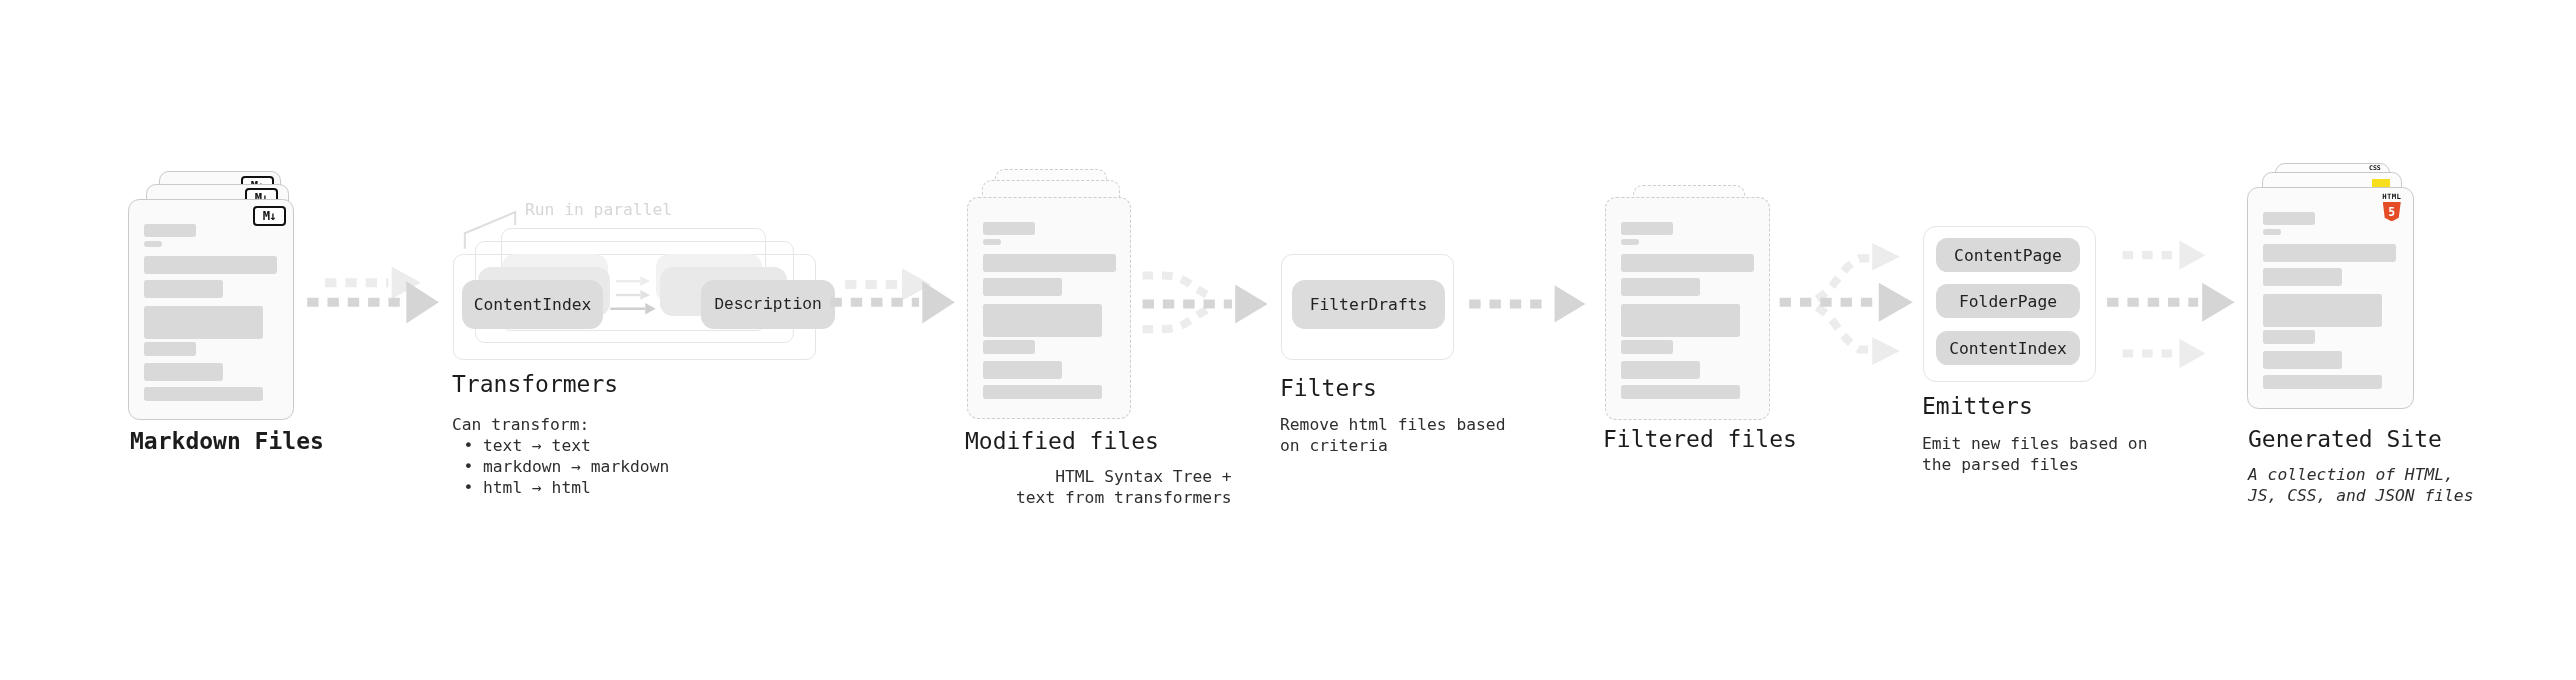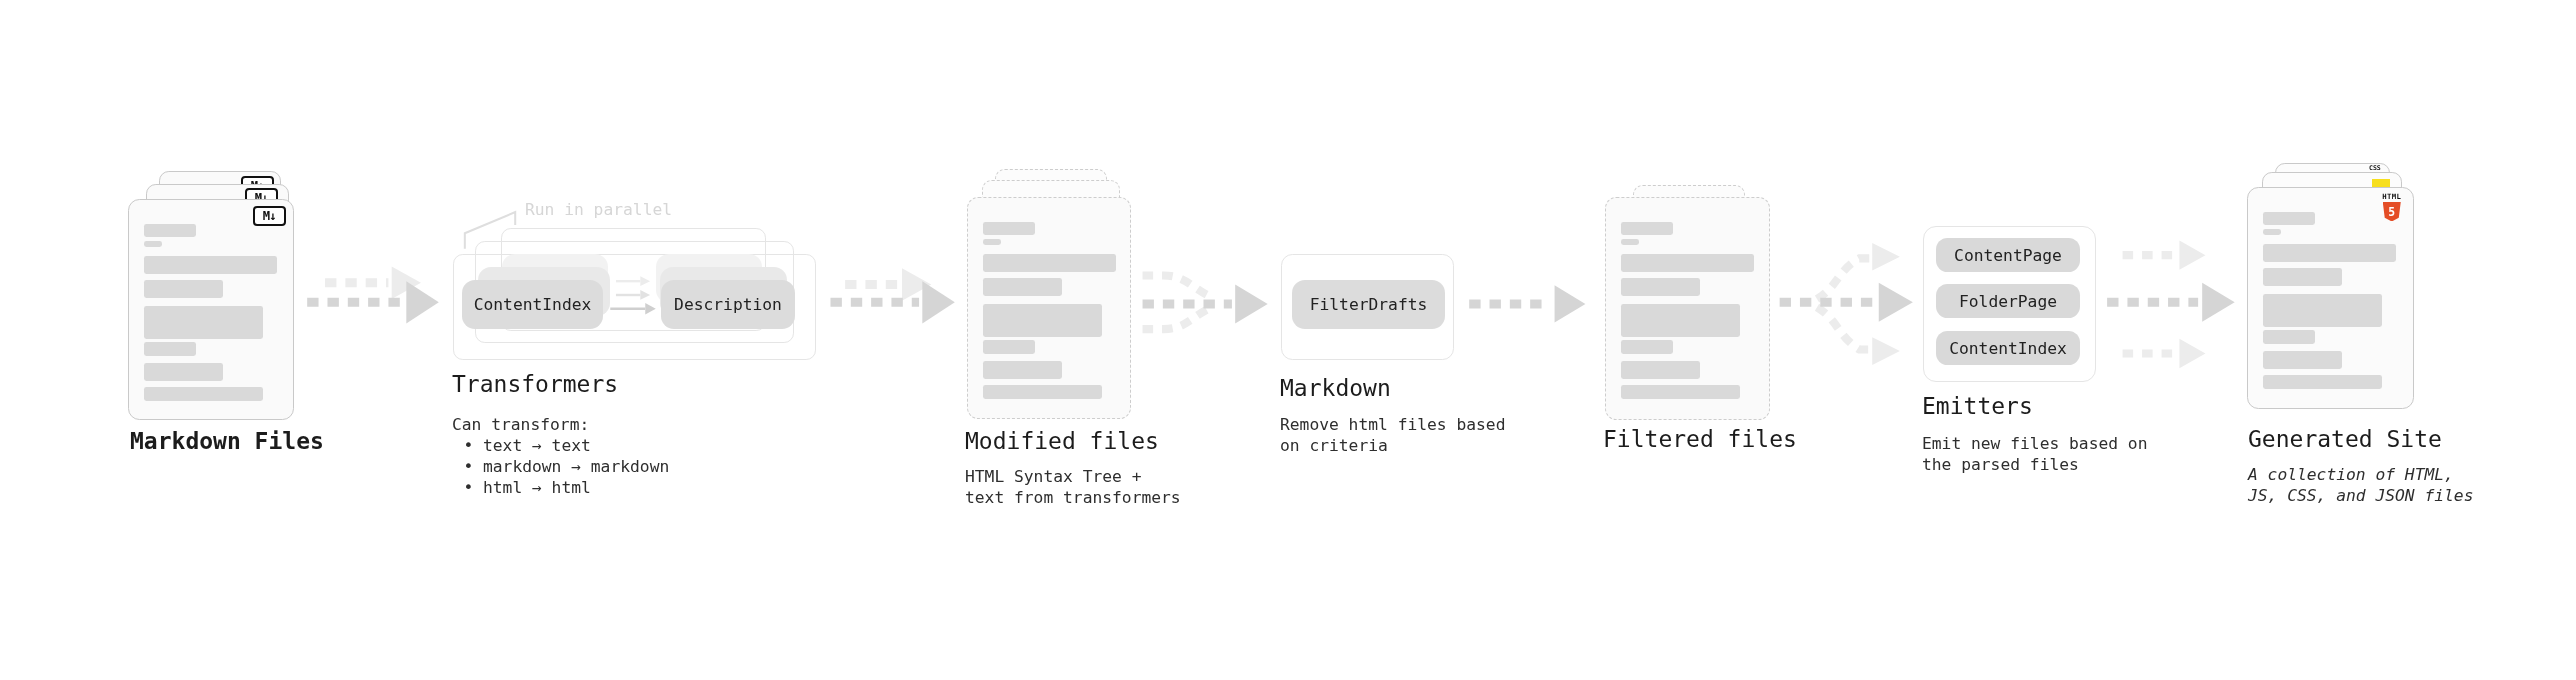--- a/index.html
+++ b/index.html
@@ -78,21 +78,21 @@
     <div class="obox" style="left:501px;top:228px;width:265px;height:103px;"></div>
     <div class="obox" style="left:475px;top:241px;width:319px;height:102px;"></div>
     <div class="obox" style="left:453px;top:254px;width:363px;height:106px;"></div>
 
     <div class="pill ghost3" style="left:502px;top:254px;width:106px;height:49px;"></div>
     <div class="pill ghost3" style="left:656px;top:254px;width:106px;height:49px;"></div>
     <div class="pill ghost2" style="left:478px;top:267px;width:132px;height:49px;"></div>
     <div class="pill ghost2" style="left:660px;top:267px;width:127px;height:49px;"></div>
 
     <div class="pill" style="left:462px;top:280px;width:141px;height:49px;">ContentIndex</div>
-    <div class="pill" style="left:661px;top:280px;width:134px;height:49px;">Description</div>
+    <div class="pill" style="left:701px;top:280px;width:134px;height:49px;font-family:Liberation Mono, monospace;">Description</div>
 
     <div class="muted-note" style="left:525px;top:200px;">Run in parallel</div>
 
     <div class="stage-title" style="left:452px;top:371px;">Transformers</div>
     <div class="stage-desc" style="left:452px;top:414px;">
       <div>Can transform:</div>
       <div class="bullet-line" style="padding-left:11.4px;">• text → text</div>
       <div class="bullet-line" style="padding-left:11.4px;">• markdown → markdown</div>
       <div class="bullet-line" style="padding-left:11.4px;">• html → html</div>
     </div>
@@ -107,30 +107,30 @@
           <div class="bar" style="left: 14.6px; top: 41px; width: 18px; height: 5.7px;"></div>
           <div class="bar" style="left: 14.6px; top: 56px; width: 133px; height: 18px;"></div>
           <div class="bar" style="left: 14.6px; top: 80px; width: 79px; height: 18px;"></div>
           <div class="bar" style="left: 14.6px; top: 106px; width: 119px; height: 32.5px;"></div>
           <div class="bar" style="left: 14.6px; top: 142px; width: 52px; height: 14px;"></div>
           <div class="bar" style="left: 14.6px; top: 163px; width: 79px; height: 18px;"></div>
           <div class="bar" style="left: 14.6px; top: 187px; width: 119px; height: 14px;"></div>
         </div>
     </div>
     <div class="stage-title" style="left:965px;top:428px;">Modified files</div>
-    <div class="stage-desc" style="left:965px;top:466px;">
+    <div class="stage-desc" style="left:1016px;top:466px;text-align:right;">
       <div>HTML Syntax Tree +</div>
       <div>text from transformers</div>
     </div>
   </div>
 
   <div>
     <div class="obox filled" style="left:1281px;top:254px;width:173px;height:106px;border-radius:11.4px;"></div>
     <div class="pill" style="left:1292px;top:280px;width:153px;height:49px;">FilterDrafts</div>
-    <div class="stage-title" style="left:1280px;top:375px;">Markdown</div>
+    <div class="stage-title" style="left:1280px;top:375px;">Filters</div>
     <div class="stage-desc" style="left:1280px;top:414px;">
       <div>Remove html files based</div>
       <div>on criteria</div>
     </div>
   </div>
 
   <div>
     <div class="tab" style="left:1633px;top:185px;width:112px;height:32.5px;"></div>
     <div class="card dashed" style="left:1605px;top:197px;width:165px;height:223px;">
       <div class="bars">

